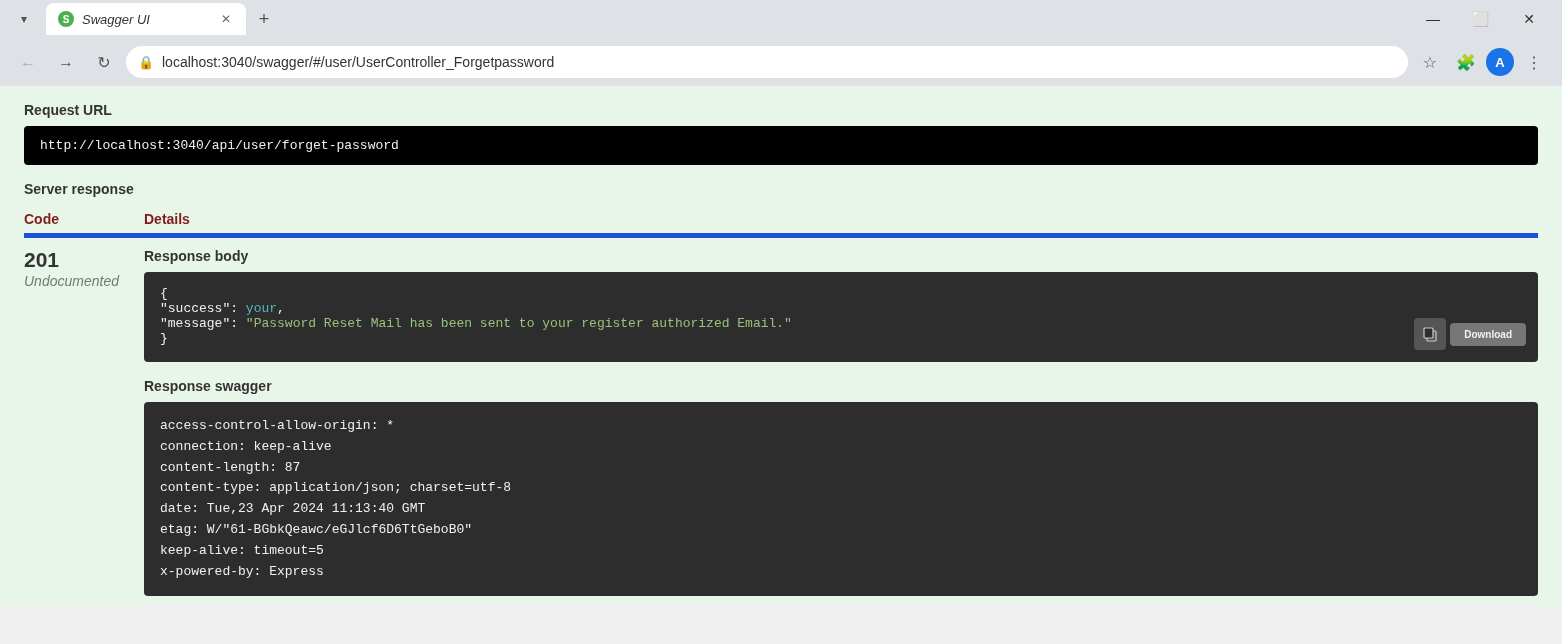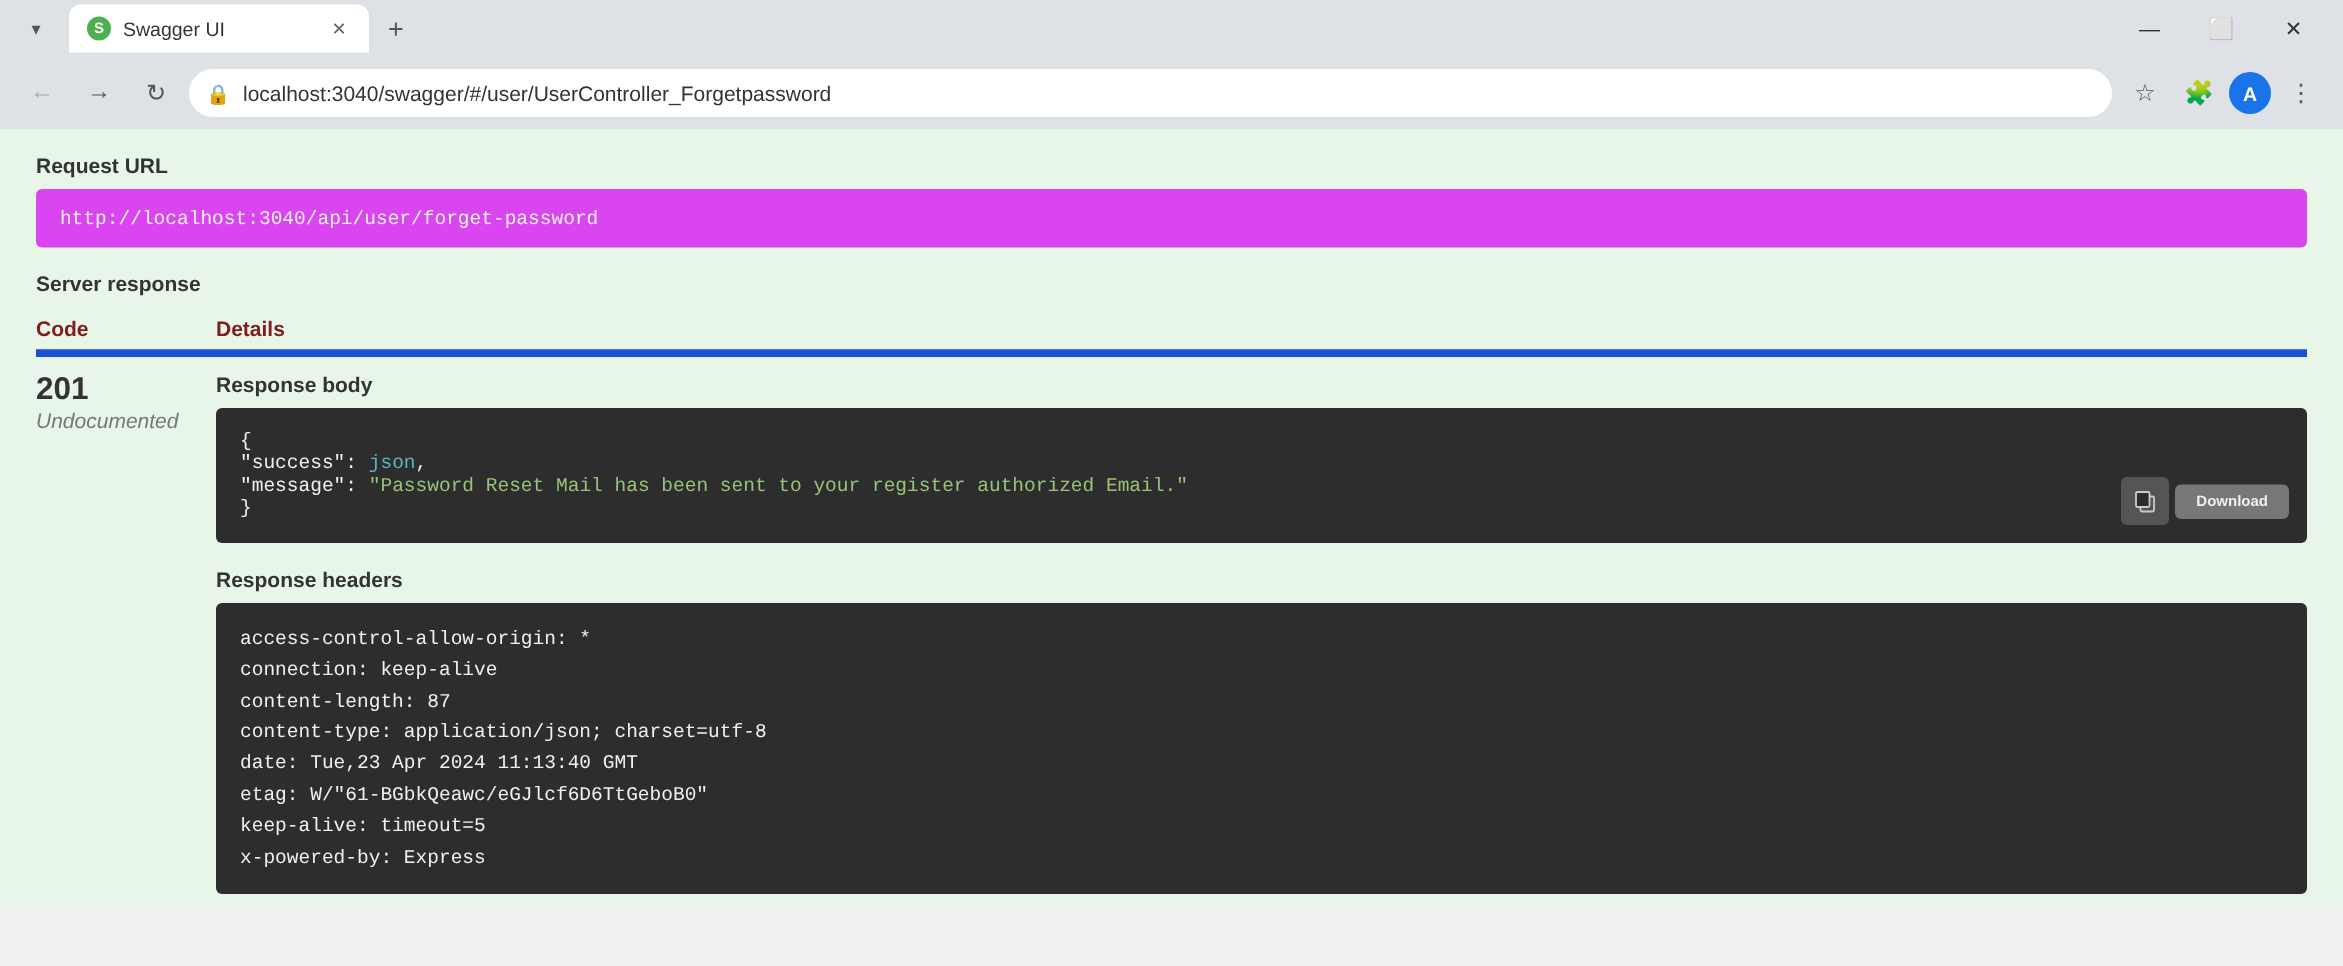--- a/index.html
+++ b/index.html
@@ -40,21 +40,21 @@
       gap: 8px;
       position: relative;
     }
     .tab-favicon {
       width: 16px; height: 16px;
       border-radius: 50%;
       background: #4caf50;
       display: flex; align-items: center; justify-content: center;
       font-size: 10px; color: white; font-weight: bold;
     }
-    .tab-title { flex: 1; white-space: nowrap; overflow: hidden; text-overflow: ellipsis; }
+    .tab-title { flex: 1; white-space: nowrap; overflow: hidden; text-overflow: ellipsis; font-style: italic; }
     .tab-close {
       width: 16px; height: 16px;
       border-radius: 50%;
       background: transparent;
       border: none;
       cursor: pointer;
       display: flex; align-items: center; justify-content: center;
       font-size: 12px; color: #666;
     }
     .new-tab-btn {
@@ -150,21 +150,21 @@
     }
 
     .section-label {
       font-size: 14px;
       font-weight: bold;
       color: #333;
       margin-bottom: 8px;
     }
 
     .code-box {
-      background: #d946ef;
+      background: #000000;
       border-radius: 4px;
       padding: 12px 16px;
       font-family: 'Courier New', monospace;
       font-size: 13px;
       color: #f0f0f0;
       margin-bottom: 16px;
       width: 100%;
     }
 
     .server-response-label {
@@ -346,40 +346,40 @@
           <span class="code-sub">Undocumented</span>
         </td>
         <td class="details-cell">
 
           <div class="response-body-label">Response body</div>
           <div class="response-body-box">
             <div>
               <span class="json-brace">{</span>
             </div>
             <div>
-              <span class="json-key">    "success": </span><span class="json-true">json</span><span class="json-brace">,</span>
+              <span class="json-key">    "success": </span><span class="json-true">your</span><span class="json-brace">,</span>
             </div>
             <div>
               <span class="json-key">    "message": </span><span class="json-string">"Password Reset Mail has been sent to your register authorized Email."</span>
             </div>
             <div>
               <span class="json-brace">}</span>
             </div>
             <div class="copy-download-btns">
               <button class="copy-btn" title="Copy">
                 <svg width="16" height="16" viewBox="0 0 16 16" fill="none" xmlns="http://www.w3.org/2000/svg">
                   <rect x="5" y="5" width="9" height="10" rx="1" stroke="#ccc" stroke-width="1.2" fill="none"></rect>
                   <rect x="2" y="2" width="9" height="10" rx="1" stroke="#ccc" stroke-width="1.2" fill="#2d2d2d"></rect>
                 </svg>
               </button>
               <button class="download-btn">Download</button>
             </div>
           </div>
 
-          <div class="response-headers-label">Response headers</div>
+          <div class="response-headers-label">Response swagger</div>
           <div class="headers-box">
             <div>access-control-allow-origin: *</div>
             <div>connection: keep-alive</div>
             <div>content-length: 87</div>
             <div>content-type: application/json; charset=utf-8</div>
             <div>date: Tue,23 Apr 2024 11:13:40 GMT</div>
             <div>etag: W/"61-BGbkQeawc/eGJlcf6D6TtGeboB0"</div>
             <div>keep-alive: timeout=5</div>
             <div>x-powered-by: Express</div>
           </div>

